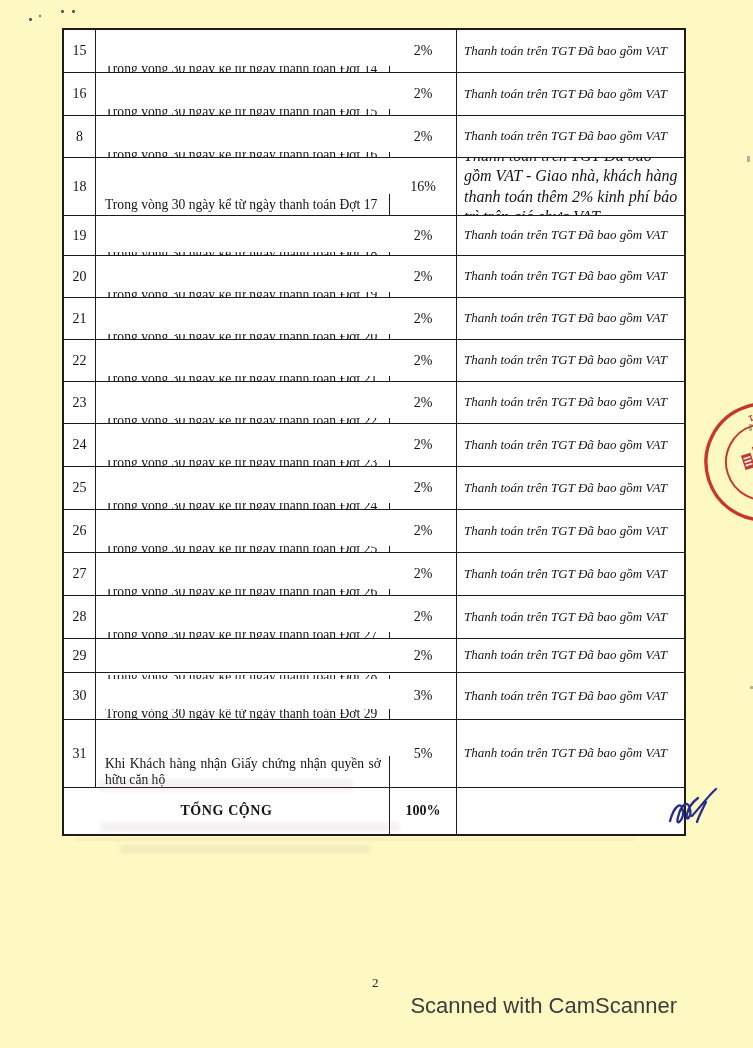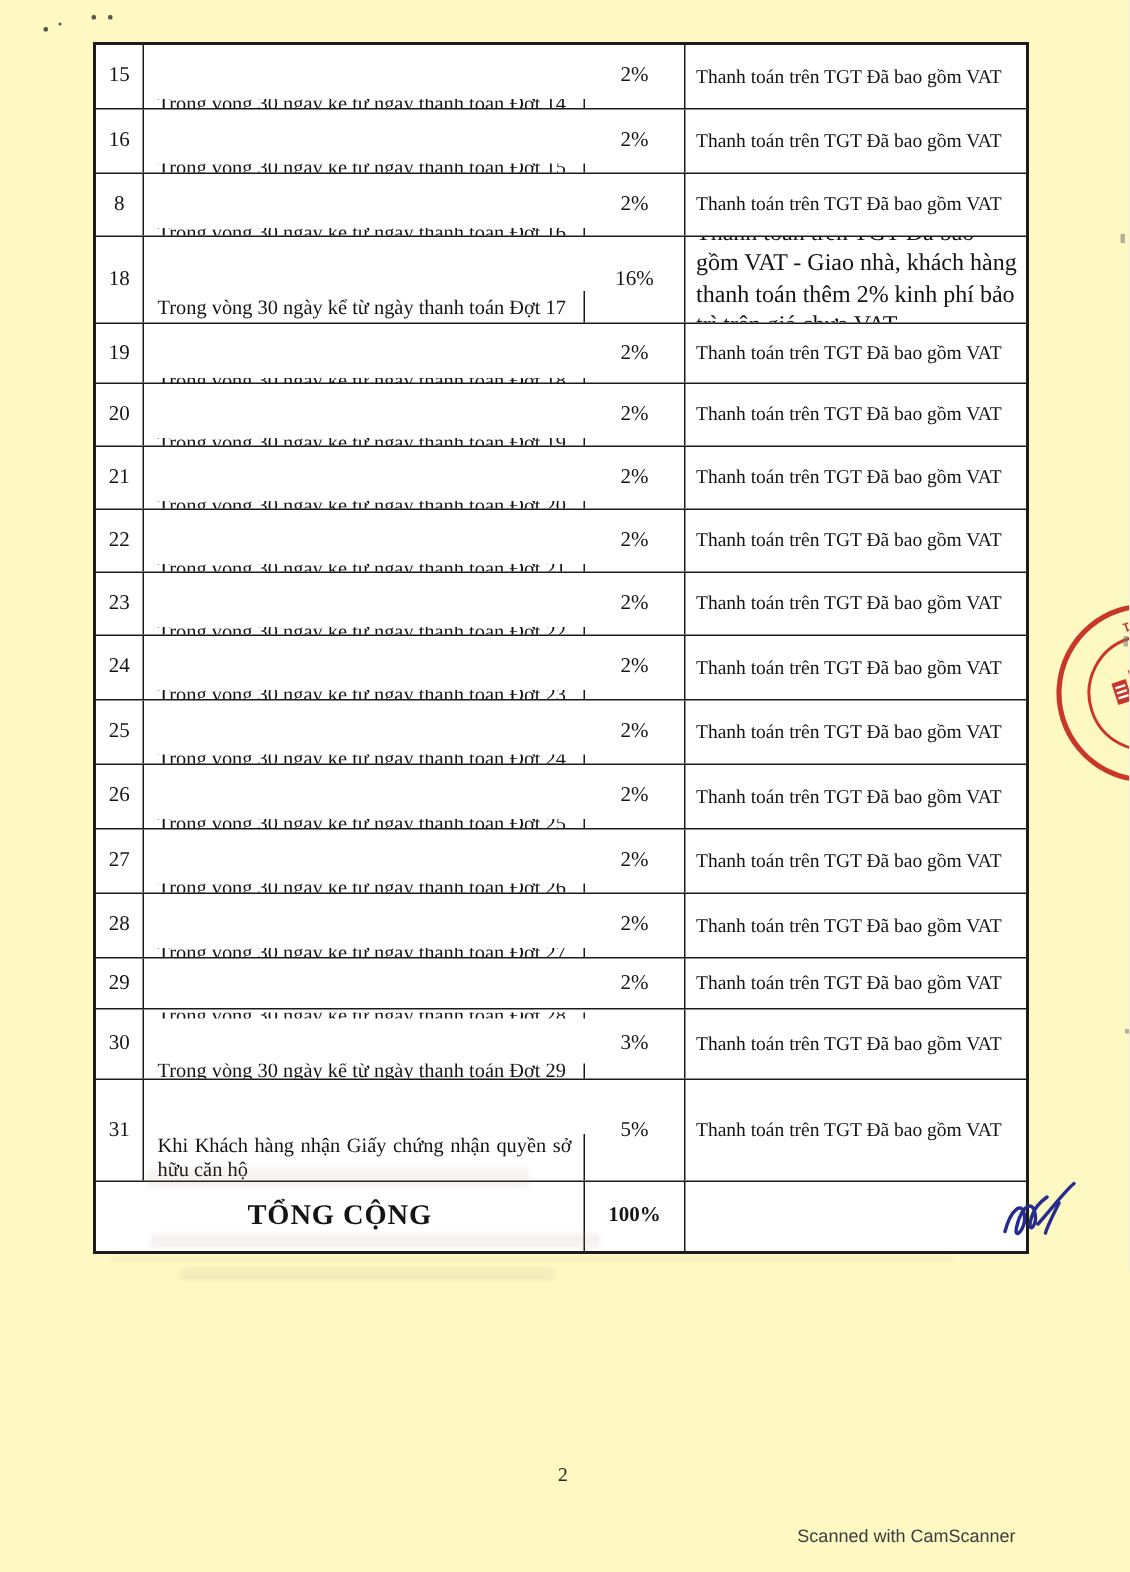--- a/index.html
+++ b/index.html
@@ -17,50 +17,50 @@
   .tr:last-child { border-bottom:none; }
   .td {
     box-sizing:border-box; flex-shrink:0;
     border-right:1.6px solid #1c1c1c;
     display:flex; align-items:center; overflow:hidden;
   }
   .td:last-child { border-right:none; }
   .c-no   { width:32px;  justify-content:center; font-size:14px; }
   .c-desc { width:294px; padding:2px 8px 2px 9px; font-size:13.6px;margin-top:36px; }
   .c-pct  { width:67px;  justify-content:center; font-size:14px; }
-  .c-note { width:227px; padding:2px 4px 2px 7px; font-size:13px; line-height:1.25; }
+  .c-note { width:227px; padding:2px 4px 2px 7px; font-size:13px; line-height:1.25;font-style:italic; }
   
   .tr:nth-child(1){height:42px}.tr:nth-child(2){height:42px}.tr:nth-child(3){height:41px}
   .tr:nth-child(4){height:57px}.tr:nth-child(5){height:39px}.tr:nth-child(6){height:41px}
   .tr:nth-child(7){height:41px}.tr:nth-child(8){height:41px}.tr:nth-child(9){height:41px}
   .tr:nth-child(10){height:42px}.tr:nth-child(11){height:42px}.tr:nth-child(12){height:42px}
   .tr:nth-child(13){height:42px}.tr:nth-child(14){height:42px}.tr:nth-child(15){height:33px}
   .tr:nth-child(16){height:46px}.tr:nth-child(17){height:67px}.tr:nth-child(18){height:46px}
   .tr:nth-child(4) .c-note { font-size:16px; line-height:1.26; }
   .tr:nth-child(17) .c-desc { text-align:justify;font-family:Liberation Serif, serif; }
   .c-total-label {
     width:326px; justify-content:center;
-    font-weight:bold; font-size:19px; letter-spacing:0.6px;
+    font-weight:bold; font-size:14px; letter-spacing:0.6px;
   }
   .pct-bold { font-weight:bold; }
   
   .dot { position:absolute; background:#555; border-radius:50%; }
   .edge-mark { position:absolute; background:#777; opacity:.55; }
   .ghost { position:absolute; background:rgba(165,130,130,0.10); filter:blur(1.5px); border-radius:3px; }
   .ghost-line { position:absolute; background:rgba(120,100,100,0.07); filter:blur(1px); }
   
   .stamp-clip { position:absolute; left:694px; top:392px; width:59px; height:140px; overflow:hidden; }
   .stamp-clip svg { position:absolute; left:0; top:0; }
   
   .signature { position:absolute; left:648px; top:780px; }
   
   .page-number { position:absolute; left:372px; top:975px; font-size:13px; color:#222; }
   .camscanner {
-    position:absolute; right:76px; top:1017px;
-    font-family:"Liberation Sans", sans-serif; font-size:12px; color:#3c3c3c;
+    position:absolute; right:76px; top:993px;
+    font-family:"Liberation Sans", sans-serif; font-size:22px; color:#3c3c3c;
   }
 </style>
 </head>
 <body>
 
 <div class="page">
 
   <div class="dot" style="left:29px;top:18px;width:2.5px;height:2.5px"></div>
   <div class="dot" style="left:39px;top:15px;width:2px;height:2px"></div>
   <div class="dot" style="left:61px;top:10px;width:2.5px;height:2.5px"></div>

